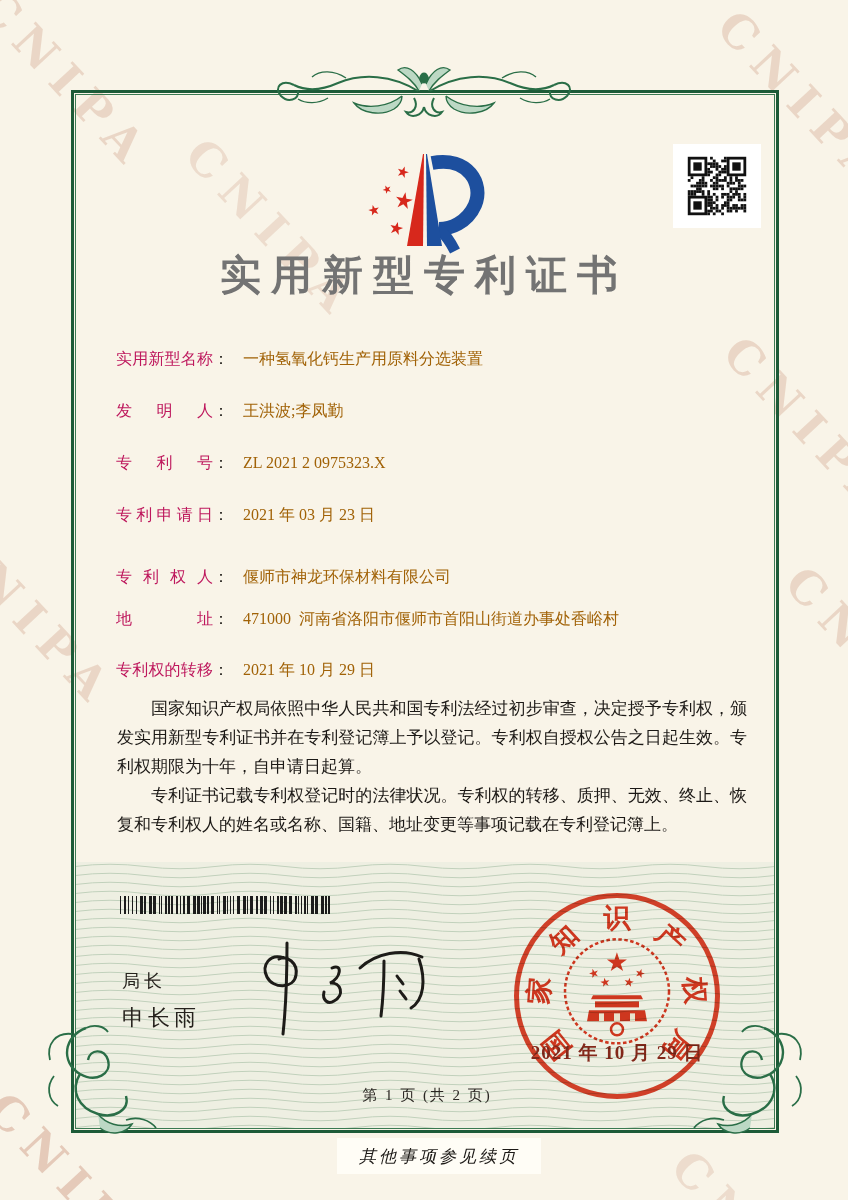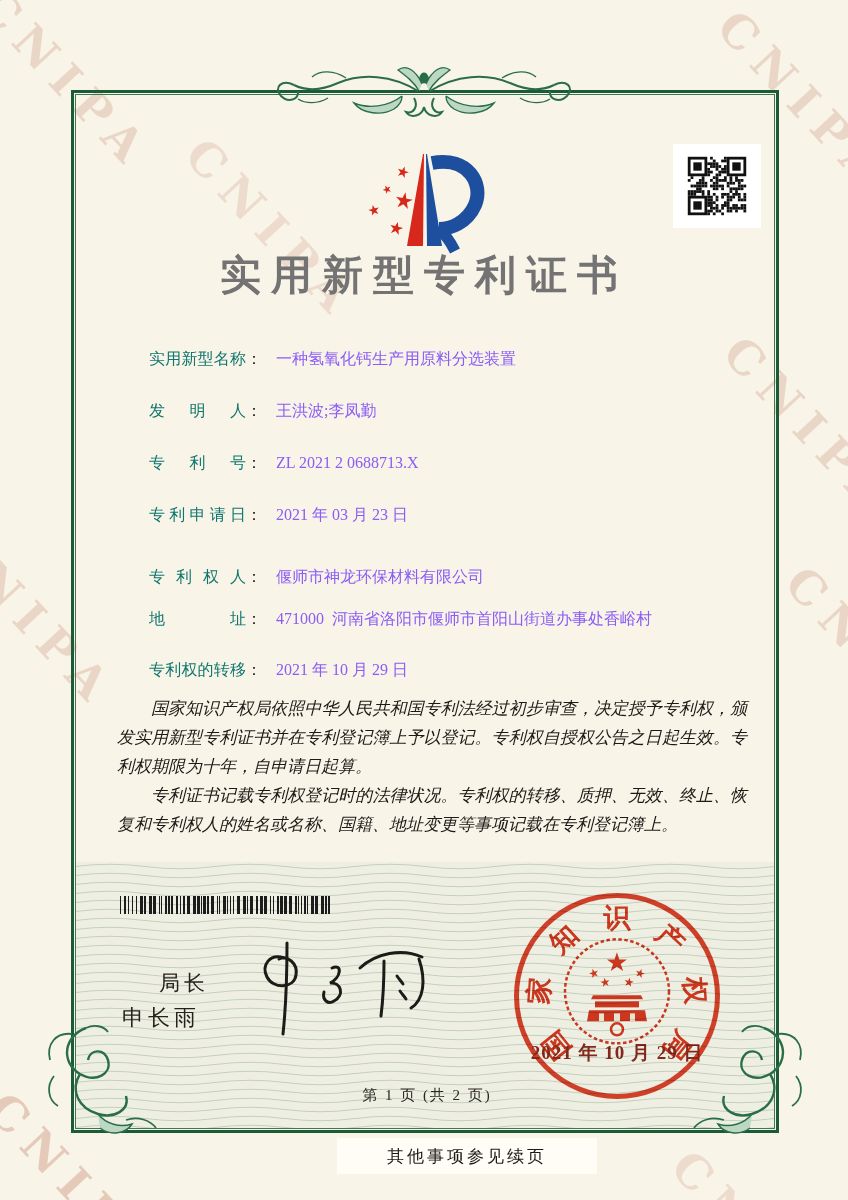--- a/index.html
+++ b/index.html
@@ -58,41 +58,41 @@
     position:absolute; left:0; top:248px; width:848px; z-index:3;
     text-align:center; font-size:41px; font-weight:bold;
     letter-spacing:10px; color:#737373;
   }
 
   
   .fields{ position:absolute; left:116px; top:349px; width:630px; z-index:3; font-size:16px; }
   .frow{ position:absolute; left:0; white-space:nowrap; }
   .frow .lab{
     display:inline-block; width:97px; text-align:justify; text-align-last:justify;
-    vertical-align:top; color:#0f766e;margin-left:33px;
+    vertical-align:top; color:#be185d;
   }
   .frow .colon{ display:inline-block; }
-  .frow .val{ display:inline-block; margin-left:14px; color:#8b5cf6; white-space:pre-wrap; }
+  .frow .val{ display:inline-block; margin-left:14px; color:#a16207; white-space:pre-wrap; }
   .r0{ top:0; } .r1{ top:52px; } .r2{ top:104px; } .r3{ top:156px; }
   .r4{ top:218px; } .r5{ top:260px; } .r6{ top:311px; }
   .pair2{ position:absolute; left:339px; top:0; }
 
   
   .body-text{
     position:absolute; left:117px; top:694px; width:630px; z-index:3;
-    font-size:17px; line-height:29px; font-style:italic;
+    font-size:17px; line-height:29px; 
     text-align:justify; color:#1c1916;
   }
   .body-text p{ text-indent:2em; }
 
   
   .barcode{ position:absolute; left:120px; top:896px; z-index:3; }
 
   
-  .sig-title{ position:absolute; left:122px; top:969px;  z-index:3; font-size:21px; letter-spacing:4px;margin-left:37px; }
+  .sig-title{ position:absolute; left:122px; top:969px;  z-index:3; font-size:18px; letter-spacing:4px; }
   .sig-name { position:absolute; left:122px; top:1003px; z-index:3; font-size:22px; letter-spacing:4px; }
   .signature{ position:absolute; left:232px; top:938px; z-index:5; }
 
   
   .seal{
     position:absolute; left:514px; top:893px; width:206px; height:206px;
     z-index:4; mix-blend-mode:multiply;
   }
   .seal-ring{
     position:absolute; inset:0; border-radius:50%;
@@ -108,23 +108,23 @@
     position:absolute; left:-12px; top:147px; width:230px; text-align:center;
     font-size:19px; letter-spacing:1px; color:#8c2a1d; font-weight:bold; z-index:3;
   }
 
   
   .page-indicator{
     position:absolute; left:0; top:1086px; width:854px; z-index:3;
     text-align:center; font-size:15px; letter-spacing:2px; color:#2a2622;
   }
   .cont-note{
-    position:absolute; left:337px; top:1138px; width:260px; height:36px; z-index:3;
+    position:absolute; left:337px; top:1138px; width:204px; height:36px; z-index:3;
     background:#fffdf6; display:flex; align-items:center; justify-content:center;
-    font-size:17px; letter-spacing:3px; color:#1c1916;
+    font-size:17px; font-style:italic; letter-spacing:3px; color:#1c1916;
   }
 </style>
 </head>
 <body>
 
 <div class="page">
 
   <span class="wm wm1">CNIPA</span>
   <span class="wm wm2">CNIPA</span>
   <span class="wm wm3">CNIPA</span>
@@ -384,21 +384,21 @@
   <div class="title">实用新型专利证书</div>
 
   <div class="fields">
     <div class="frow r0">
       <span class="lab">实用新型名称</span><span class="colon">：</span><span class="val">一种氢氧化钙生产用原料分选装置</span>
     </div>
     <div class="frow r1">
       <span class="lab">发明人</span><span class="colon">：</span><span class="val">王洪波;李凤勤</span>
     </div>
     <div class="frow r2">
-      <span class="lab">专利号</span><span class="colon">：</span><span class="val">ZL 2021 2 0688713.X</span>
+      <span class="lab">专利号</span><span class="colon">：</span><span class="val">ZL 2021 2 0975323.X</span>
     </div>
     <div class="frow r3">
       <span class="lab">专利申请日</span><span class="colon">：</span><span class="val">2021 年 03 月 23 日</span>
     </div>
     <div class="frow r4">
       <span class="lab">专利权人</span><span class="colon">：</span><span class="val">偃师市神龙环保材料有限公司</span>
     </div>
     <div class="frow r5">
       <span class="lab">地址</span><span class="colon">：</span><span class="val">471000  河南省洛阳市偃师市首阳山街道办事处香峪村</span>
     </div>

